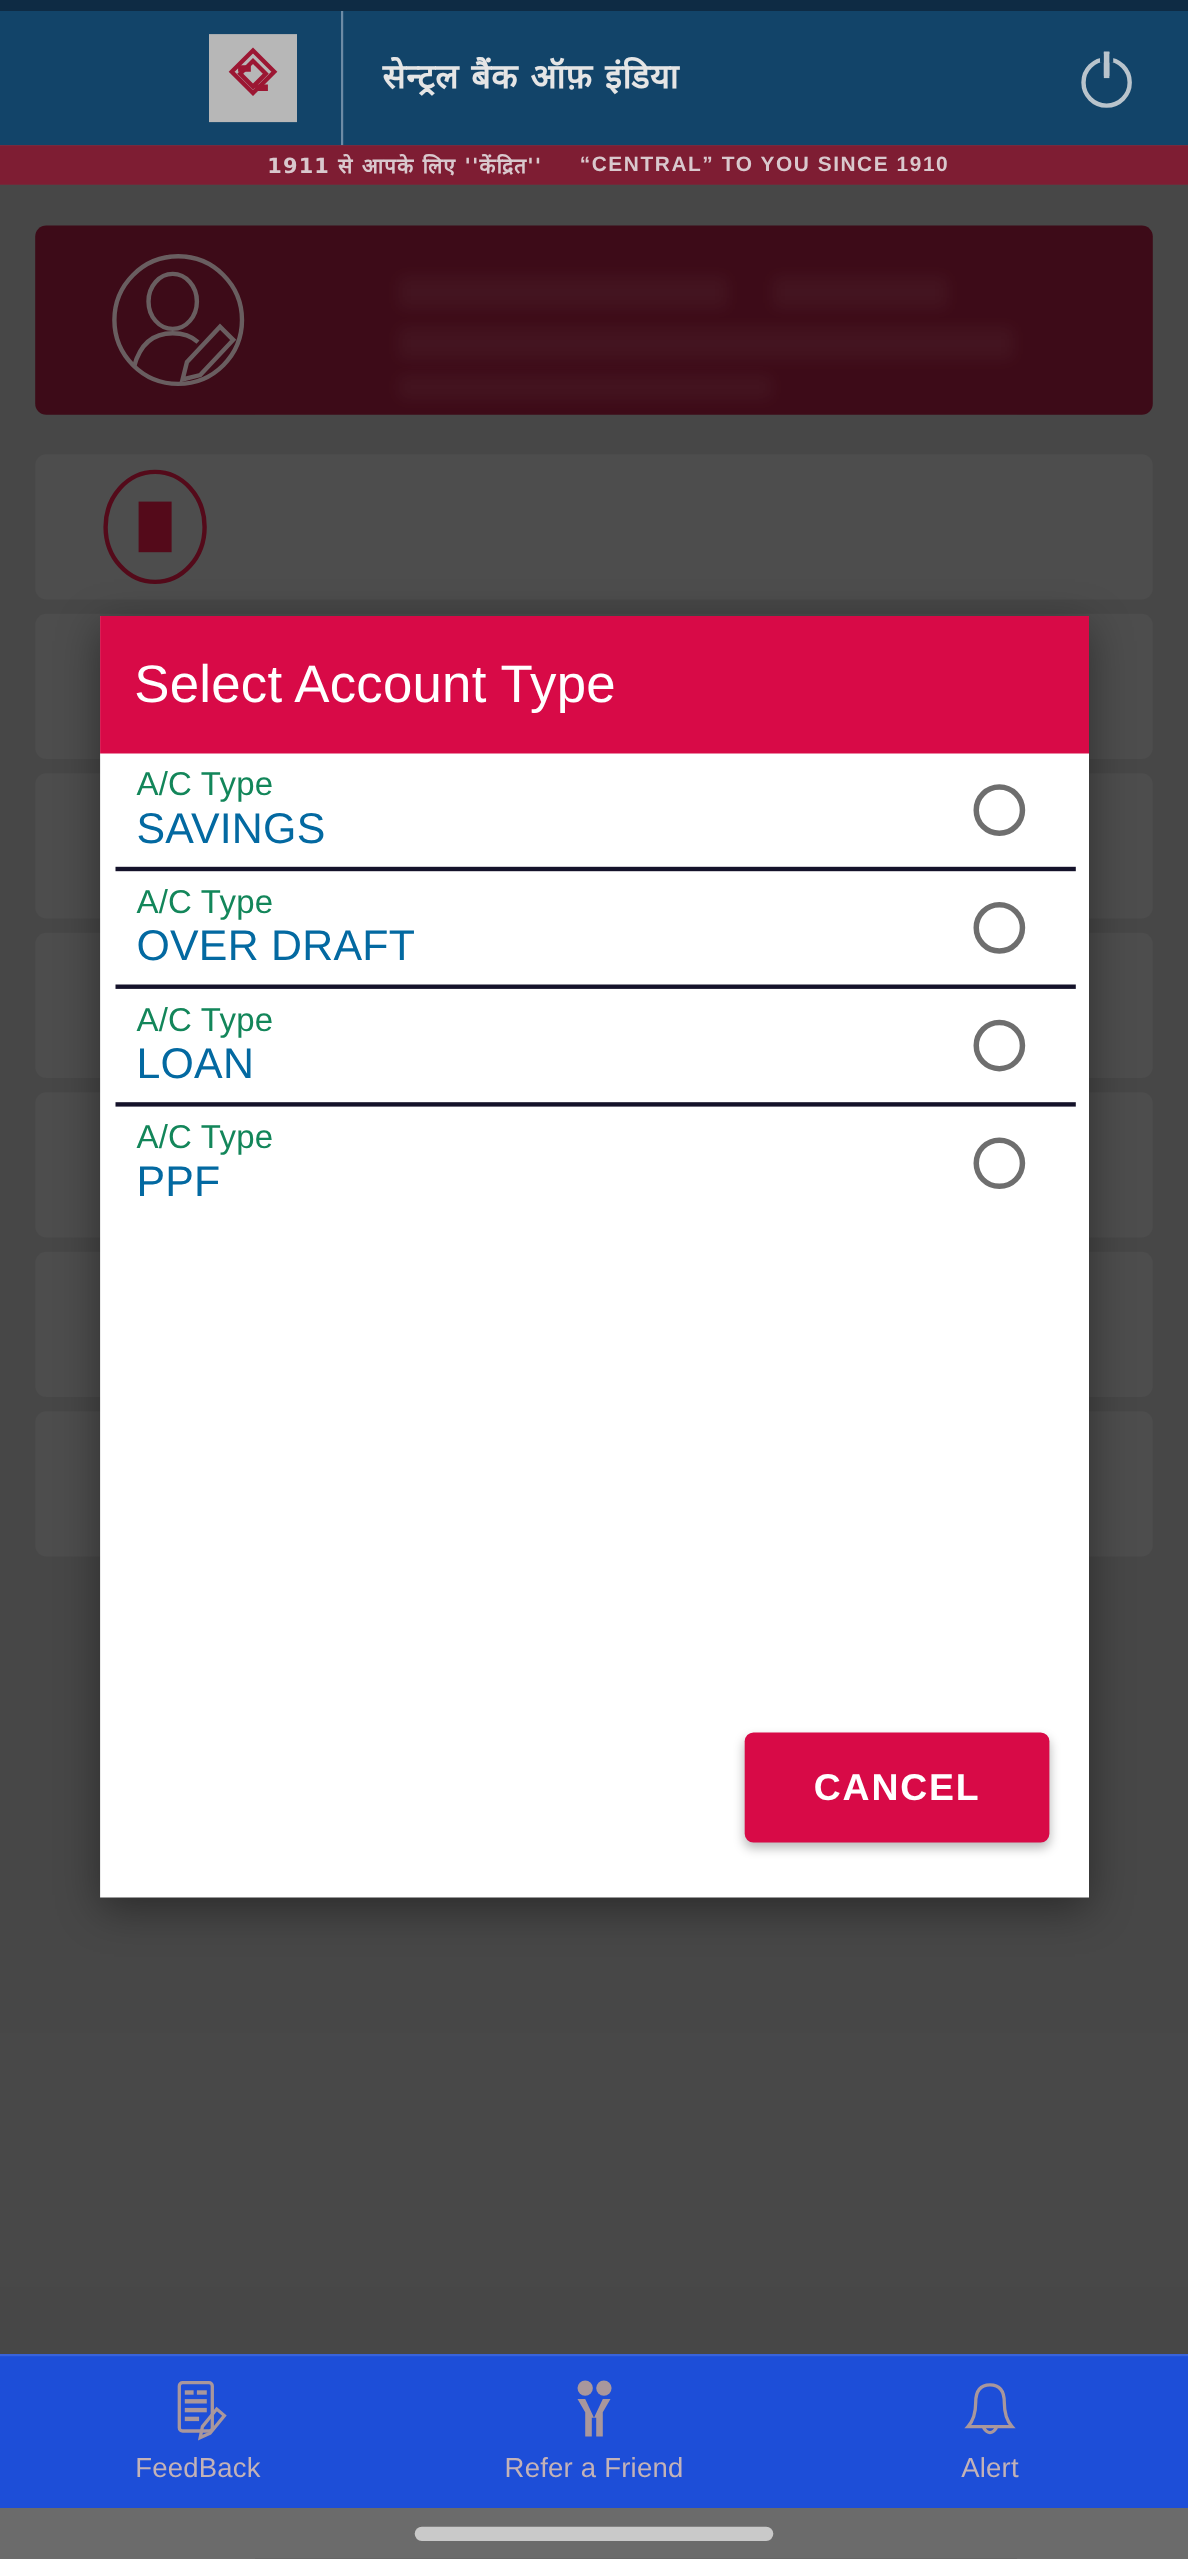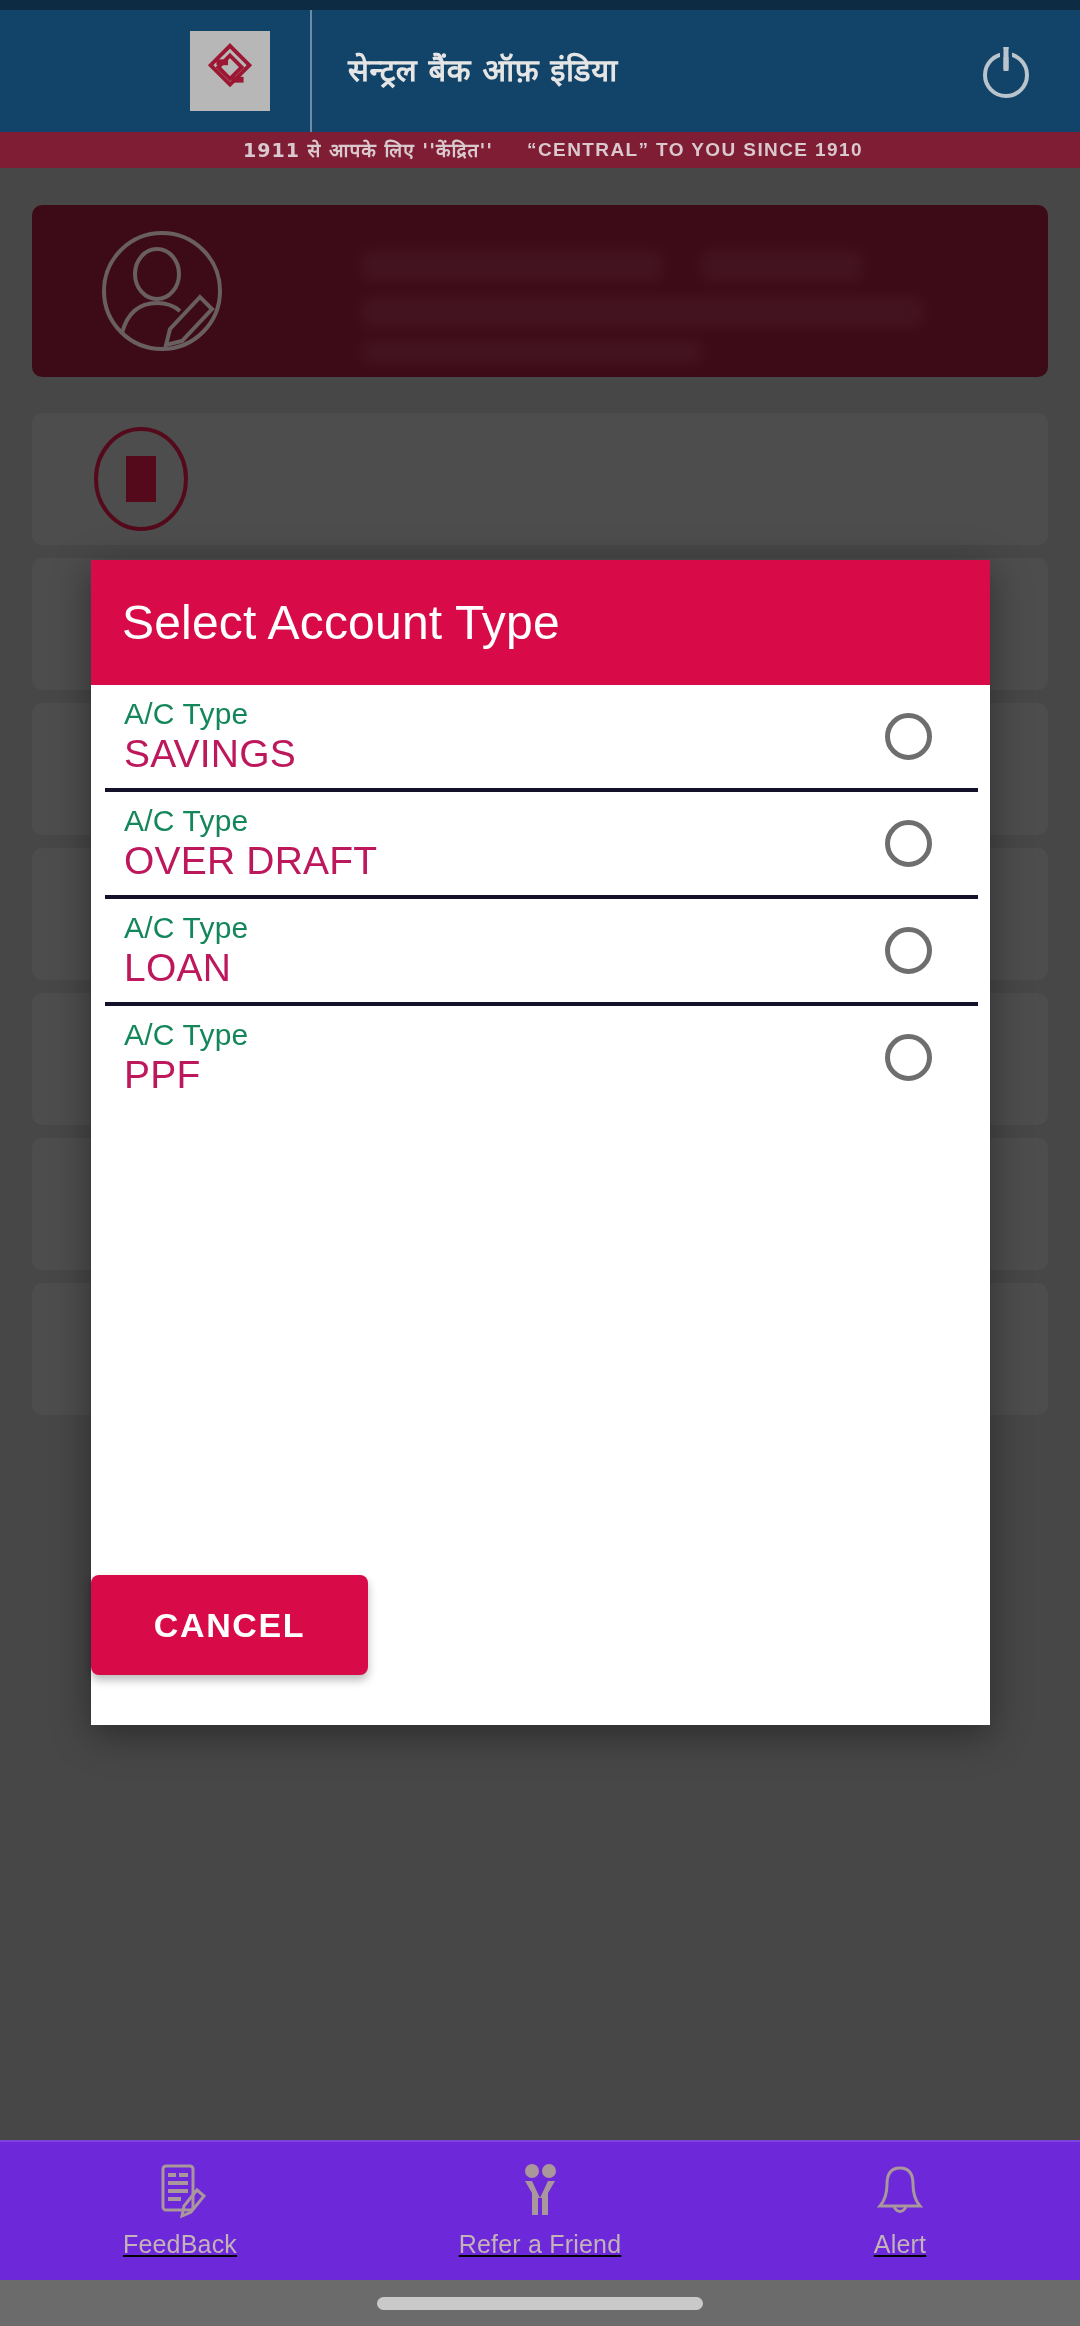--- a/index.html
+++ b/index.html
@@ -148,55 +148,55 @@
     height: 103px;
     display: flex; align-items: center;
     padding: 0 33px 0 33px;
   }
   .option-texts { display: flex; flex-direction: column; gap: 2px; flex: 1 1 auto; }
   .opt-caption {
     color: #13865a; font-size: 30px; line-height: 1.12;
     letter-spacing: .2px;
   }
   .opt-value {
-    color: #be185d; font-size: 39px; line-height: 1.12;
+    color: #0369a1; font-size: 39px; line-height: 1.12;
     letter-spacing: .2px;
   }
   .radio {
     width: 47px; height: 47px; border-radius: 50%;
     border: 5px solid #6e6e6e; background: transparent;
     margin-right: 25px; flex: 0 0 auto;
   }
   .divider {
     height: 4px; background: #14122a;
     margin: 0 12px 0 14px;
   }
 
   .dialog-footer {
     position: absolute; left: 0; right: 0; bottom: 0;
     height: 200px;
-    display: flex; align-items: center; justify-content: flex-start;
+    display: flex; align-items: center; justify-content: flex-end;
     padding-right: 36px;
   }
   .cancel-btn {
     background: #d80a47; color: #ffffff;
     border: none; border-radius: 8px;
     width: 277px; height: 100px;
     font-size: 34px; font-weight: 700; letter-spacing: 1.6px;
     font-family: "Liberation Sans", sans-serif;
     box-shadow: 0 5px 10px rgba(0,0,0,.28);
     cursor: pointer;
   }
 
   
   .bottom-nav {
     position: absolute; left: 0; bottom: 46px;
     width: 1080px; height: 140px;
-    background: #6d28d9;
-    display: flex; align-items: center; text-decoration: underline;
+    background: #1d4ed8;
+    display: flex; align-items: center;
   }
   .nav-top-line {
     position: absolute; left: 0; top: 0; width: 1080px; height: 2px;
     background: rgba(255,255,255,.12);
   }
   .nav-item {
     flex: 1 1 0; height: 100%;
     display: flex; flex-direction: column;
     align-items: center; justify-content: center; gap: 10px;
   }

